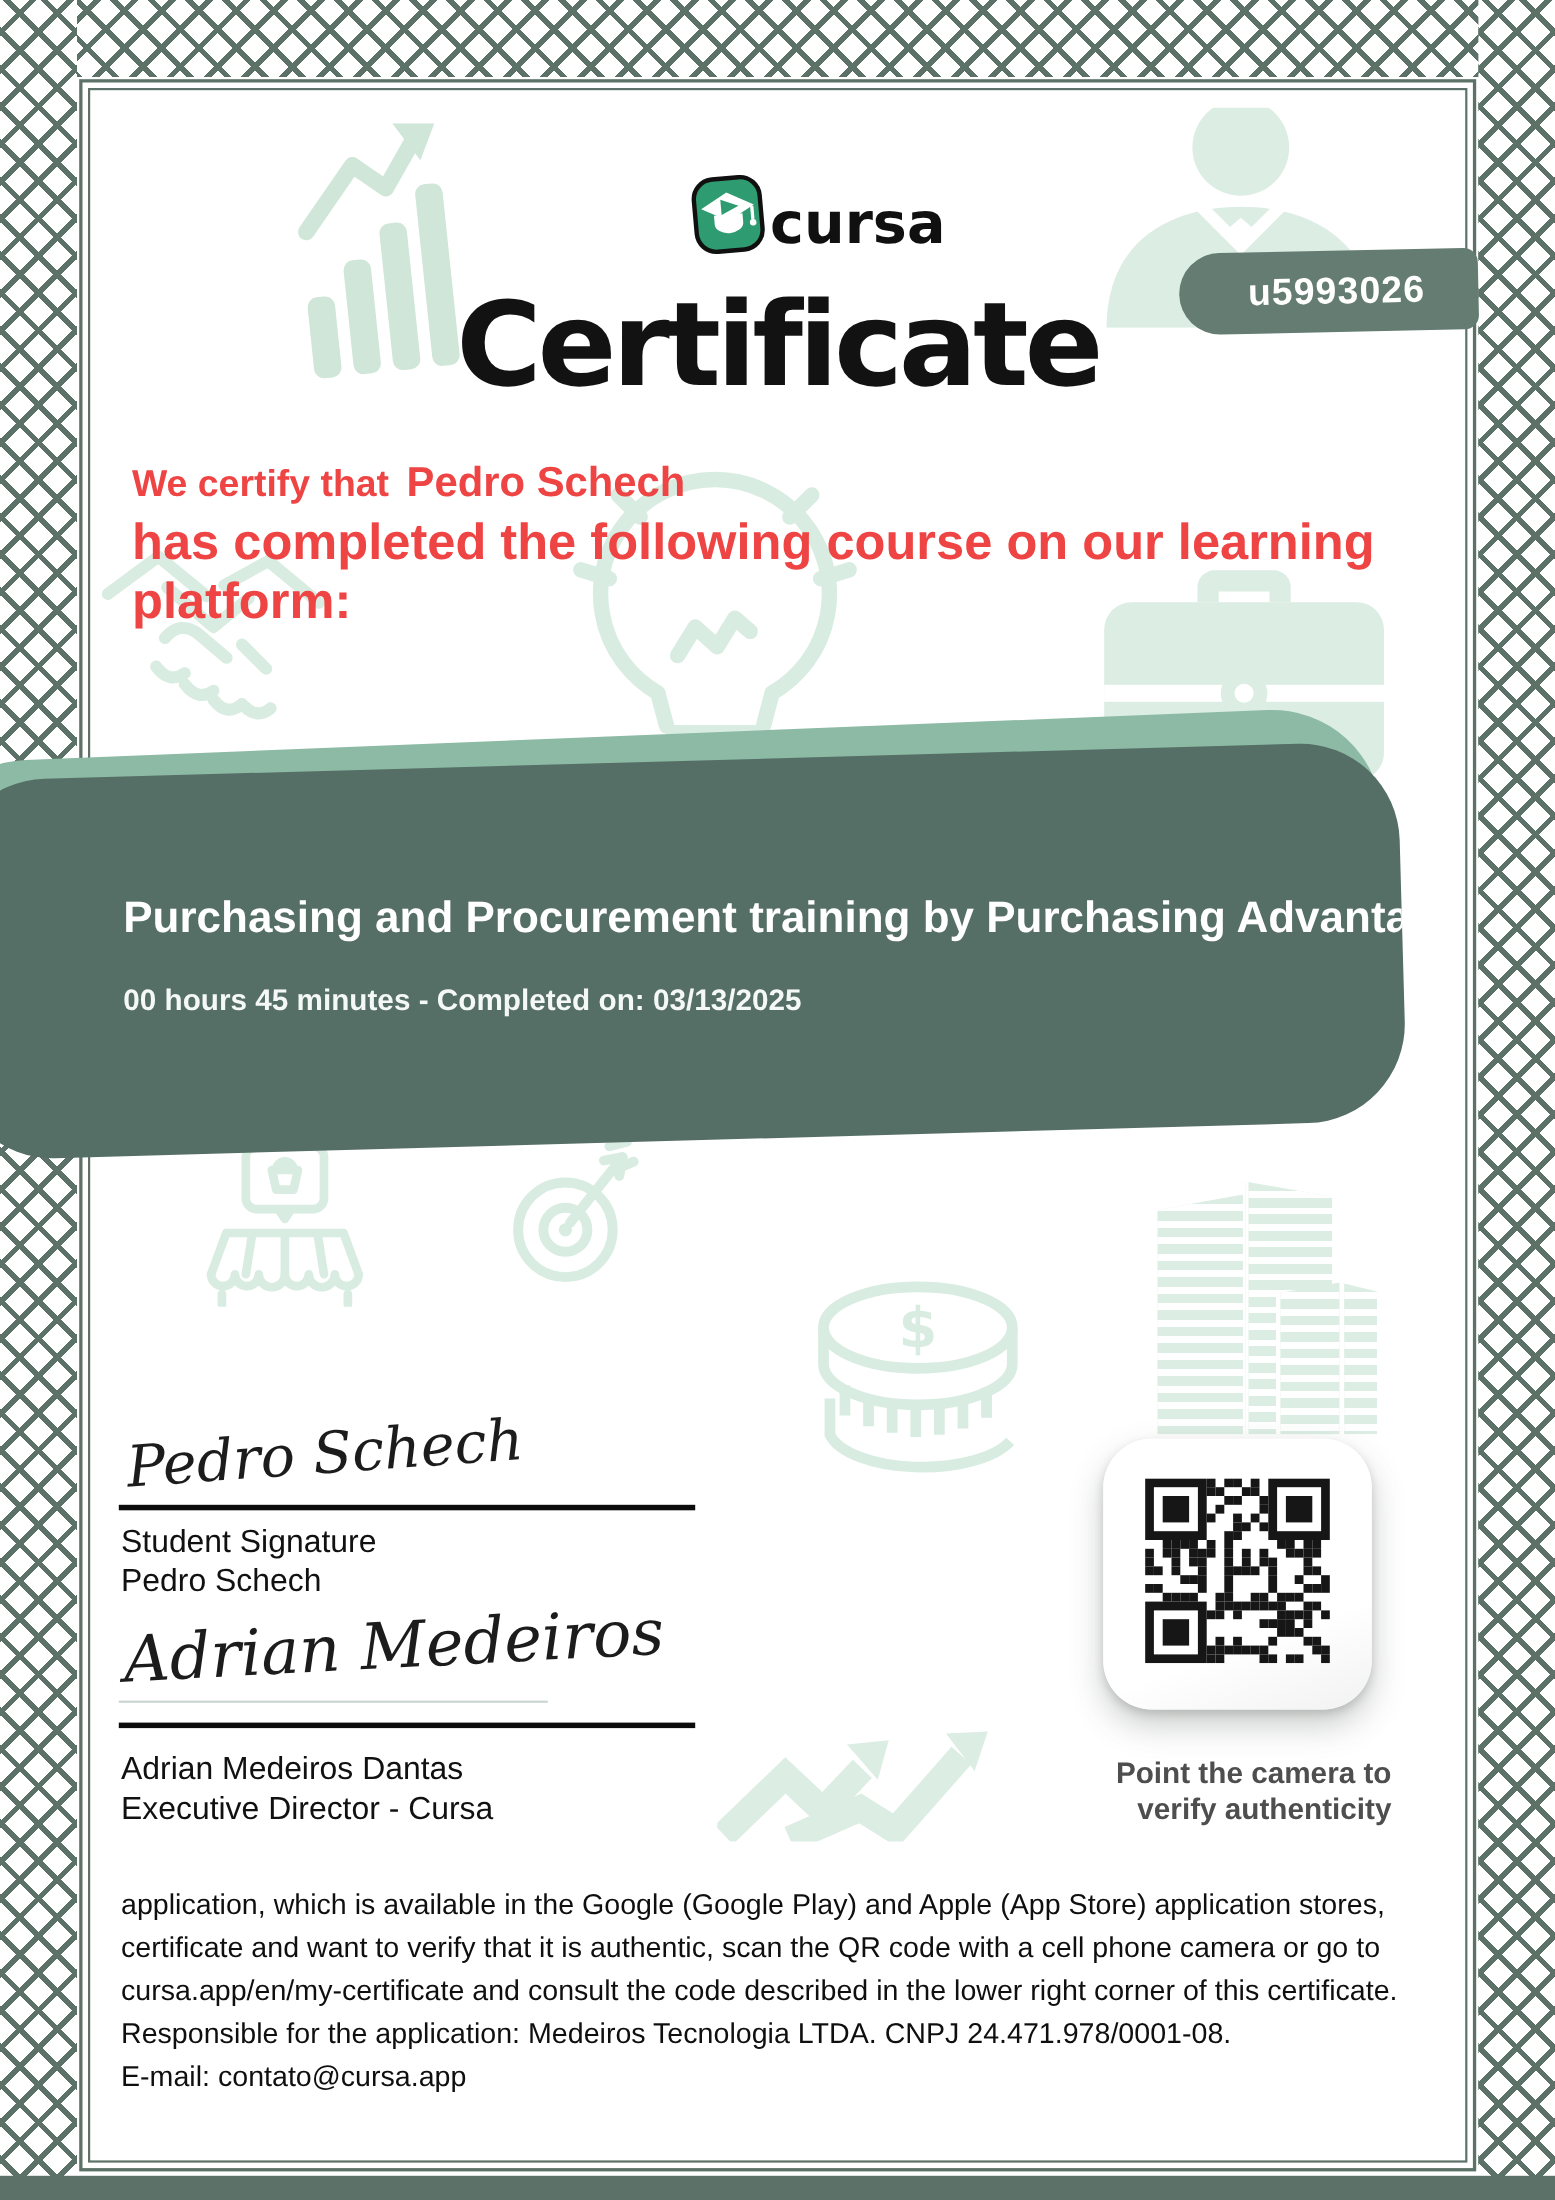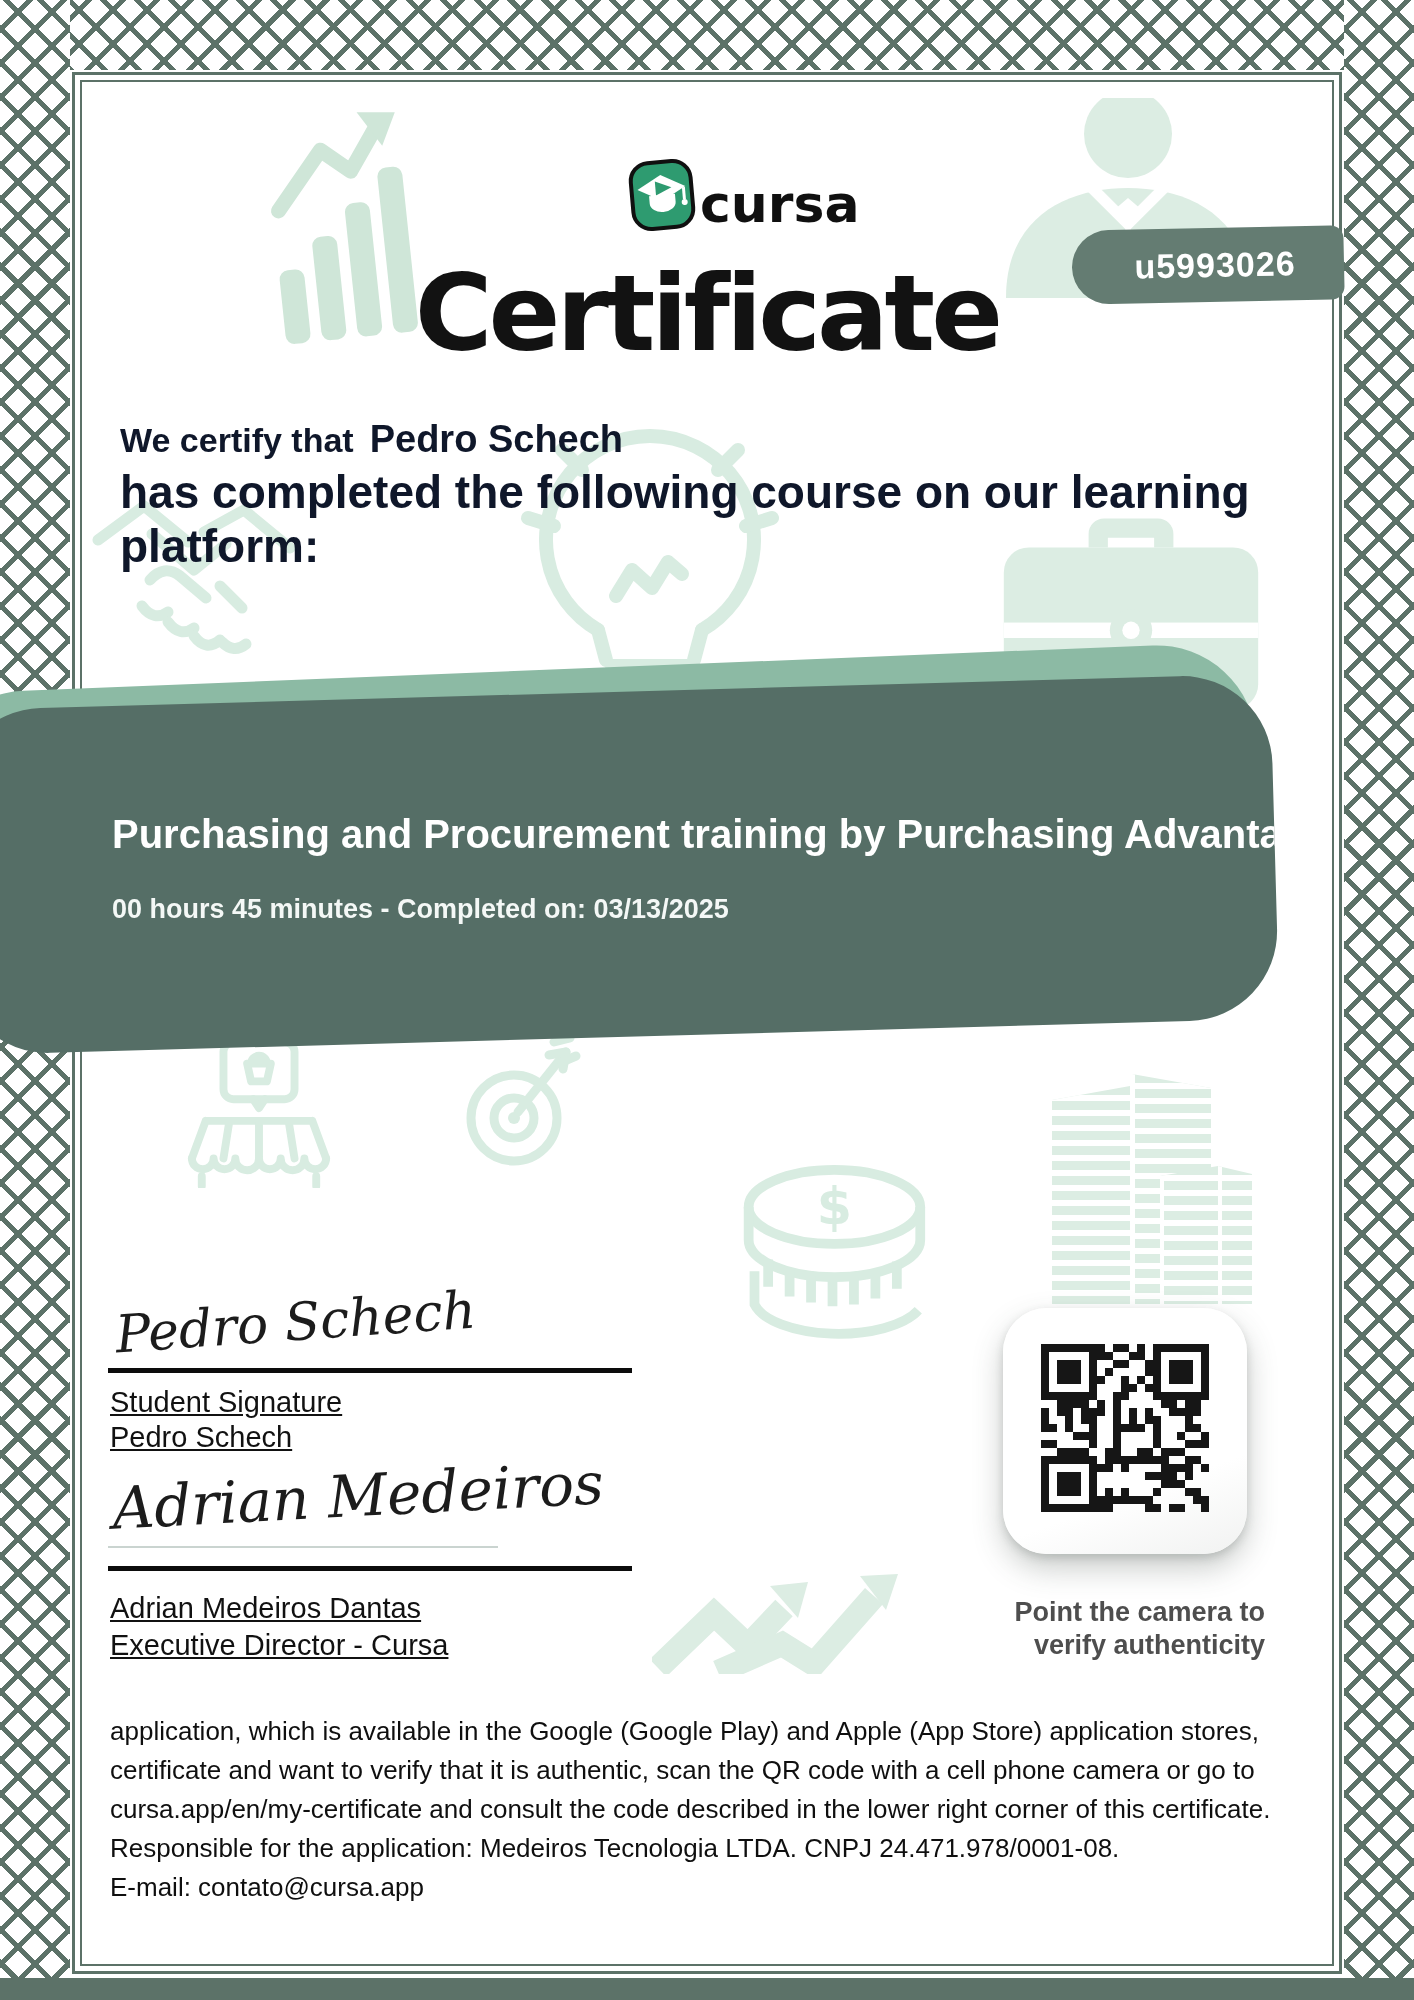--- a/index.html
+++ b/index.html
@@ -36,41 +36,41 @@
     font-weight:bold;font-size:52px;letter-spacing:0px;color:#101010;}
   .headline{position:absolute;left:0;top:252px;width:100%;text-align:center;z-index:20;
     font-family:"DejaVu Sans",sans-serif;font-weight:bold;font-size:106px;letter-spacing:-4px;color:#121212;}
 
   .code-badge{position:absolute;left:1072px;top:228px;width:272px;height:74px;z-index:30;
     background:#647c72;border-radius:40px 14px 14px 40px;transform:rotate(-1.2deg);
     display:flex;align-items:center;justify-content:center;}
   .code-badge span{color:#ffffff;font-size:34px;font-weight:bold;letter-spacing:1px;padding-left:14px;}
 
   
-  .intro{position:absolute;left:120px;top:418px;z-index:20;color:#0f172a;}
+  .intro{position:absolute;left:120px;top:418px;z-index:20;color:#ef4444;}
   .intro .l1{display:flex;align-items:baseline;gap:16px;}
   .intro .pre{font-size:34px;font-weight:bold;}
   .intro .name{font-size:38px;font-weight:bold;}
   .intro .l2{margin-top:4px;font-size:46px;font-weight:bold;}
 
   
   .blob-back{position:absolute;left:-70px;top:668px;width:1330px;height:350px;z-index:6;
     background:#8cbaa4;border-radius:100px;transform:rotate(-2.3deg);}
   .blob-front{position:absolute;left:-45px;top:692px;width:1320px;height:345px;z-index:7;
     background:#556e66;border-radius:90px;transform:rotate(-1.6deg);overflow:hidden;}
   .blob-content{position:absolute;inset:0;transform:rotate(1.6deg);}
   .course-title{position:absolute;left:157px;top:120px;white-space:nowrap;
     font-size:40px;font-weight:bold;color:#ffffff;letter-spacing:0px;}
   .course-meta{position:absolute;left:157px;top:202px;white-space:nowrap;
     font-size:27px;font-weight:bold;color:#f4f8f6;}
 
   
   .script{position:absolute;z-index:20;font-family:"DejaVu Serif",serif;font-style:italic;color:#1c1c1c;}
   .sig-line{position:absolute;left:108px;width:524px;height:5px;background:#0c0c0c;z-index:20;}
-  .sig-label{position:absolute;left:110px;z-index:20;font-size:29px;color:#111111;text-decoration:underline;}
+  .sig-label{position:absolute;left:110px;z-index:20;font-size:29px;color:#111111;}
   .sig-ghostline{position:absolute;left:108px;top:1546px;width:390px;height:2px;background:#9fb0a9;opacity:.55;z-index:19;}
 
   
   .qr-card{position:absolute;left:1003px;top:1308px;width:244px;height:246px;z-index:20;
     background:linear-gradient(160deg,#ffffff 70%,#f1f2f1);border-radius:44px;
     box-shadow:0 14px 30px rgba(60,72,66,.28),0 4px 8px rgba(60,72,66,.18);}
   .qr-grid{position:absolute;left:38px;top:36px;}
   .qr-caption{position:absolute;left:985px;top:1596px;width:280px;z-index:20;text-align:right;
     font-size:27px;font-weight:bold;line-height:33px;color:#4e4e4e;}
 

